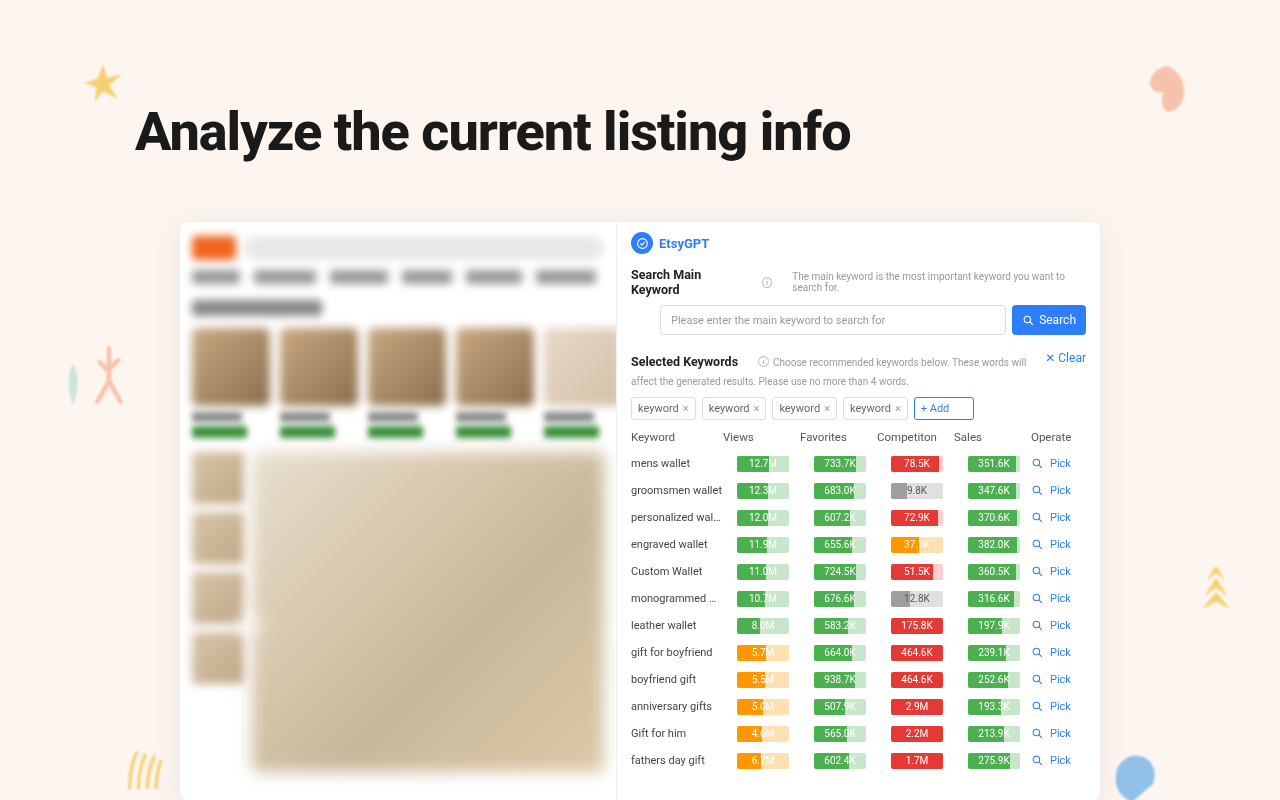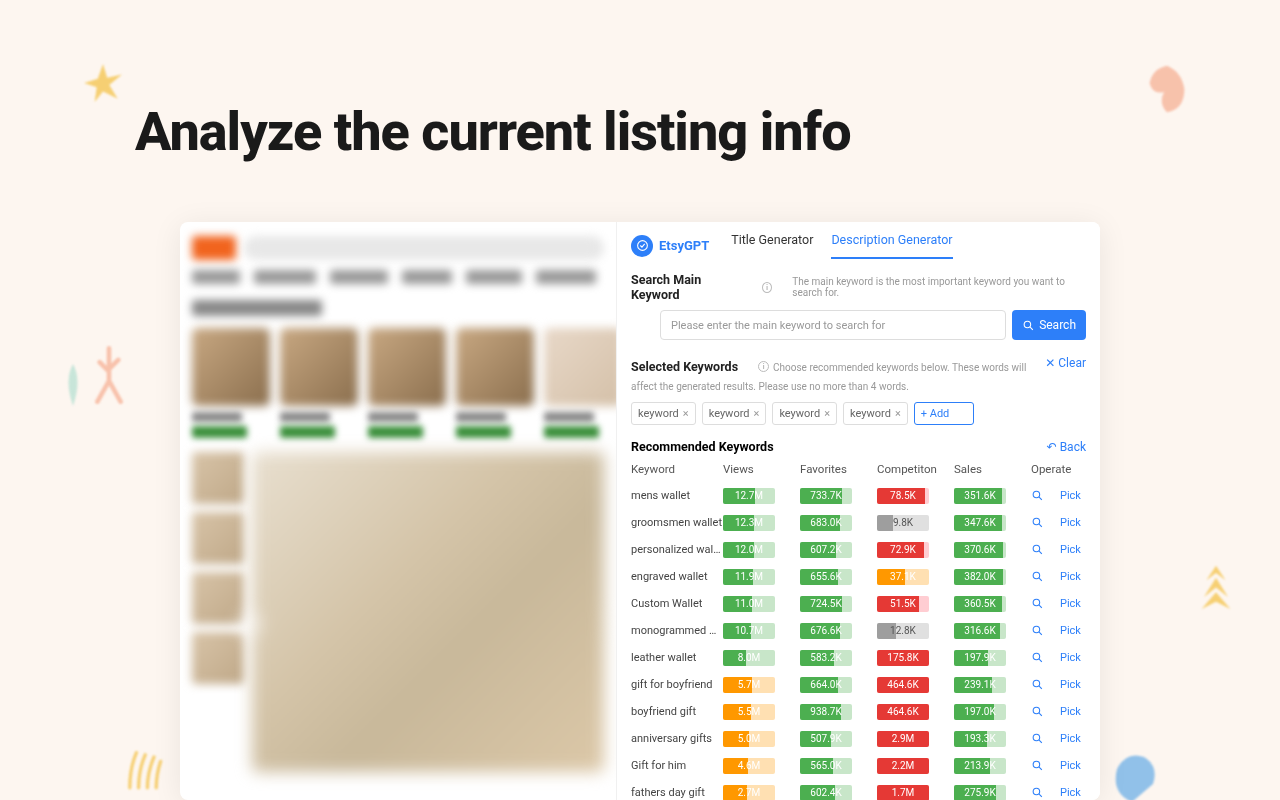--- a/index.html
+++ b/index.html
@@ -73,32 +73,32 @@
 .rec-title { font-size: 12.5px; font-weight: 700; }
 .back-link { color: #2D7FF9; font-size: 12px; display: flex; align-items: center; gap: 3px; cursor: pointer; }
 
 .table { padding: 0 14px; }
 .thead { display: flex; font-size: 11.5px; color: #555; padding: 4px 0 6px; }
 .col-k { width: 92px; }
 .col-m { width: 77px; text-align: left; }
 .col-op { width: 55px; text-align: left; }
 .trow { display: flex; align-items: center; font-size: 11px; color: #444; height: 27px; }
 .trow .col-k { white-space: nowrap; overflow: hidden; text-overflow: ellipsis; }
-.metric { width: 52px; height: 16px; border-radius: 2px; font-size: 10px; color: #fff; display: flex; align-items: center; justify-content: center; position: relative; background: #ddd; overflow: hidden; }
+.metric { width: 52px; height: 16px; border-radius: 2px; font-size: 10px; color: #fff; display: flex; align-items: center; justify-content: center; position: relative; background: #ddd; overflow: hidden; margin-left: 14px; }
 .metric .fill { position: absolute; top: 0; left: 0; height: 100%; }
 .metric .val { position: relative; z-index: 1; }
 .g .fill { background: #4CAF50; }
 .g { background: #c8e6c9; }
 .r .fill { background: #E53935; }
 .r { background: #ffcdd2; }
 .o .fill { background: #FF9800; }
 .o { background: #ffe0b2; }
 .gr .fill { background: #9E9E9E; }
 .gr { background: #e0e0e0; color:#555; }
-.op-cell { display: flex; align-items: center; gap: 16px; color: #2D7FF9; }
+.op-cell { display: flex; align-items: center; gap: 6px; color: #2D7FF9; }
 .op-cell svg { width: 13px; height: 13px; }
 .pick { cursor: pointer; font-size: 11px; }
 </style>
 </head>
 <body>
 
 <svg class="deco deco-1" viewBox="0 0 40 40">
     <path d="M20 2 L24 15 L38 12 L26 22 L34 35 L20 28 L12 38 L14 24 L2 20 L15 16 Z" fill="#F5C95E"></path>
   </svg>
 <svg class="deco deco-2" viewBox="0 0 40 40">
@@ -181,24 +181,20 @@
 
   <div class="panel">
     <div class="panel-header">
       <div class="logo-badge">
         <svg viewBox="0 0 24 24" fill="none">
             <circle cx="12" cy="12" r="9" stroke="#fff" stroke-width="2"></circle>
             <path d="M8 12 L11 15 L16 9" stroke="#fff" stroke-width="2" fill="none"></path>
           </svg>
       </div>
       <div class="logo-text">EtsyGPT</div>
-      <div class="tabs" id="tabs">
-          <div class="tab">Title Generator</div>
-          <div class="tab active">Description Generator</div>
-        </div>
     </div>
 
     <div class="section">
       <span class="section-label">
         <span>Search Main Keyword</span>
         <span class="info-icon">i</span>
         <span class="hint">The main keyword is the most important keyword you want to search for.</span>
       </span>
       <div class="search-row">
         <div class="search-input">Please enter the main keyword to search for</div>
@@ -240,27 +236,20 @@
             <span class="chip-x">×</span>
           </div>
           <div class="chip">
             <span>keyword</span>
             <span class="chip-x">×</span>
           </div>
           <div class="chip-add">+ Add</div>
         </div>
     </div>
 
-    <div class="rec-header">
-      <div class="rec-title">Recommended Keywords</div>
-      <div class="back-link">
-        <span>↶</span>
-        <span>Back</span>
-      </div>
-    </div>
 
     <div class="table">
       <div class="thead" id="thead">
           <div class="col-k">Keyword</div>
           <div class="col-m">Views</div>
           <div class="col-m">Favorites</div>
           <div class="col-m">Competiton</div>
           <div class="col-m">Sales</div>
           <div class="col-op">Operate</div>
         </div>
@@ -553,21 +542,21 @@
             </div>
             <div class="col-m">
               <div class="metric r">
                 <div class="fill" style="width:100%"></div>
                 <span class="val">464.6K</span>
               </div>
             </div>
             <div class="col-m">
               <div class="metric g">
                 <div class="fill" style="width:77%"></div>
-                <span class="val">197.0K</span>
+                <span class="val">252.6K</span>
               </div>
             </div>
             <div class="col-op op-cell">
               <svg viewBox="0 0 24 24">
                 <circle cx="10" cy="10" r="6" stroke="#2D7FF9" stroke-width="2" fill="none"></circle>
                 <line x1="15" y1="15" x2="20" y2="20" stroke="#2D7FF9" stroke-width="2"></line>
               </svg>
               <span class="pick">Pick</span>
             </div>
           </div>
@@ -637,21 +626,21 @@
                 <line x1="15" y1="15" x2="20" y2="20" stroke="#2D7FF9" stroke-width="2"></line>
               </svg>
               <span class="pick">Pick</span>
             </div>
           </div>
           <div class="trow">
             <div class="col-k">fathers day gift</div>
             <div class="col-m">
               <div class="metric o">
                 <div class="fill" style="width:47%"></div>
-                <span class="val">2.7M</span>
+                <span class="val">6.7M</span>
               </div>
             </div>
             <div class="col-m">
               <div class="metric g">
                 <div class="fill" style="width:68%"></div>
                 <span class="val">602.4K</span>
               </div>
             </div>
             <div class="col-m">
               <div class="metric r">

